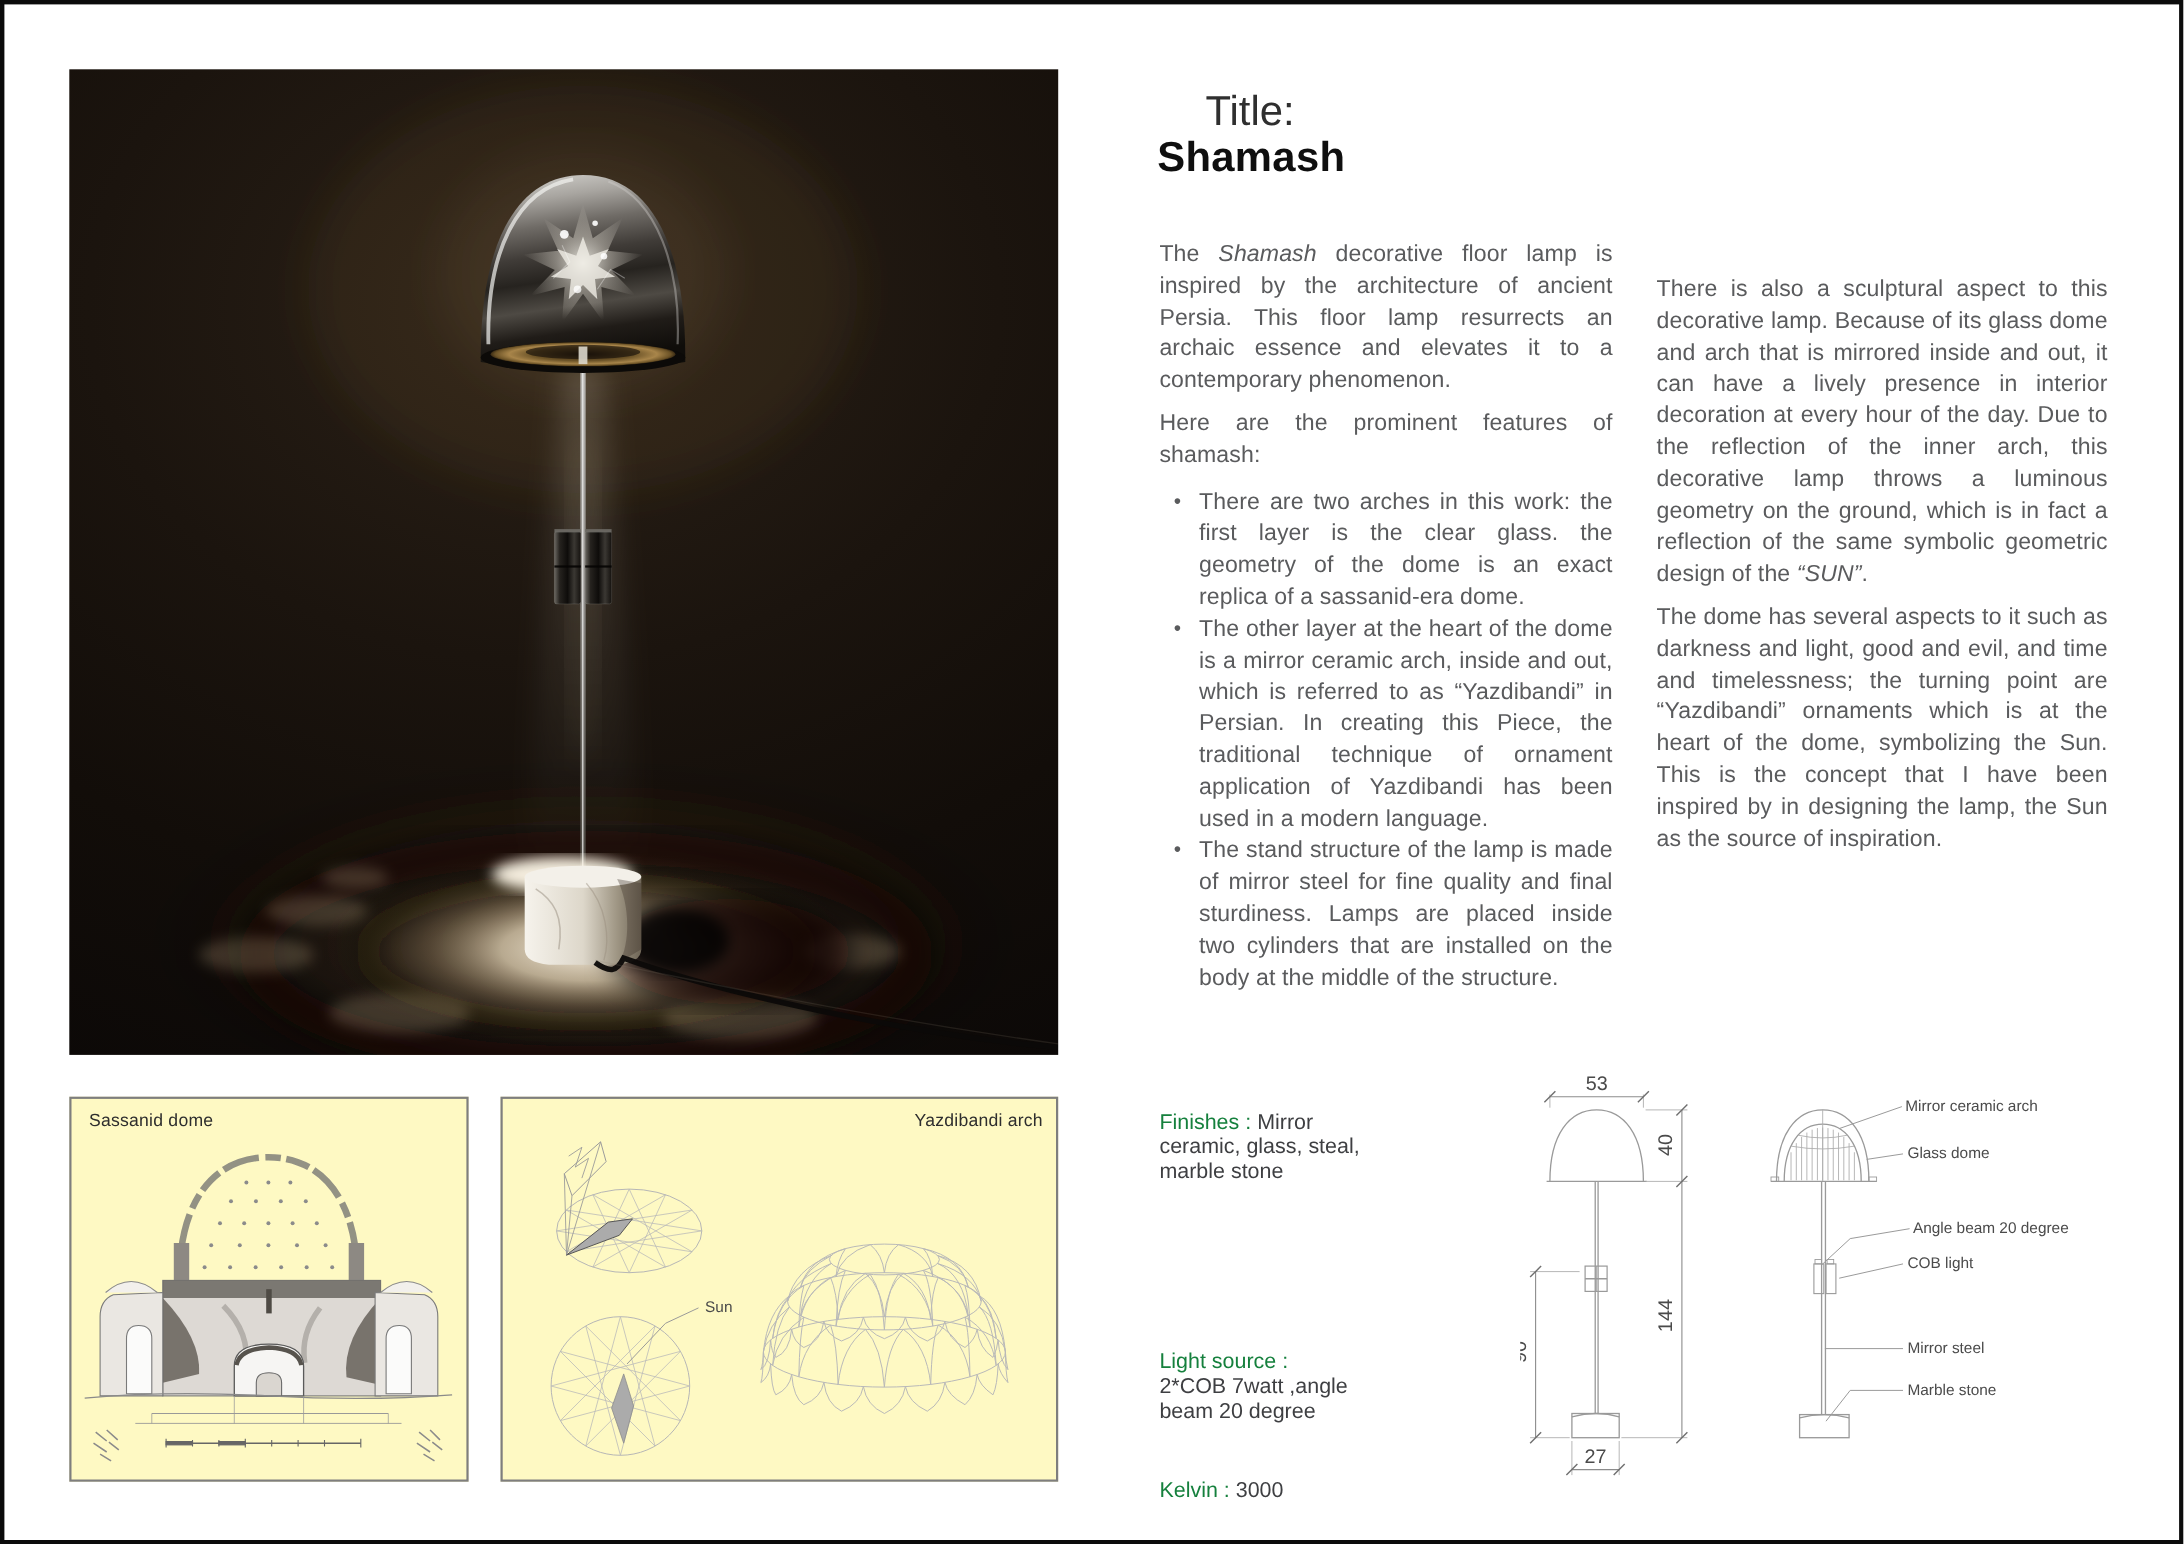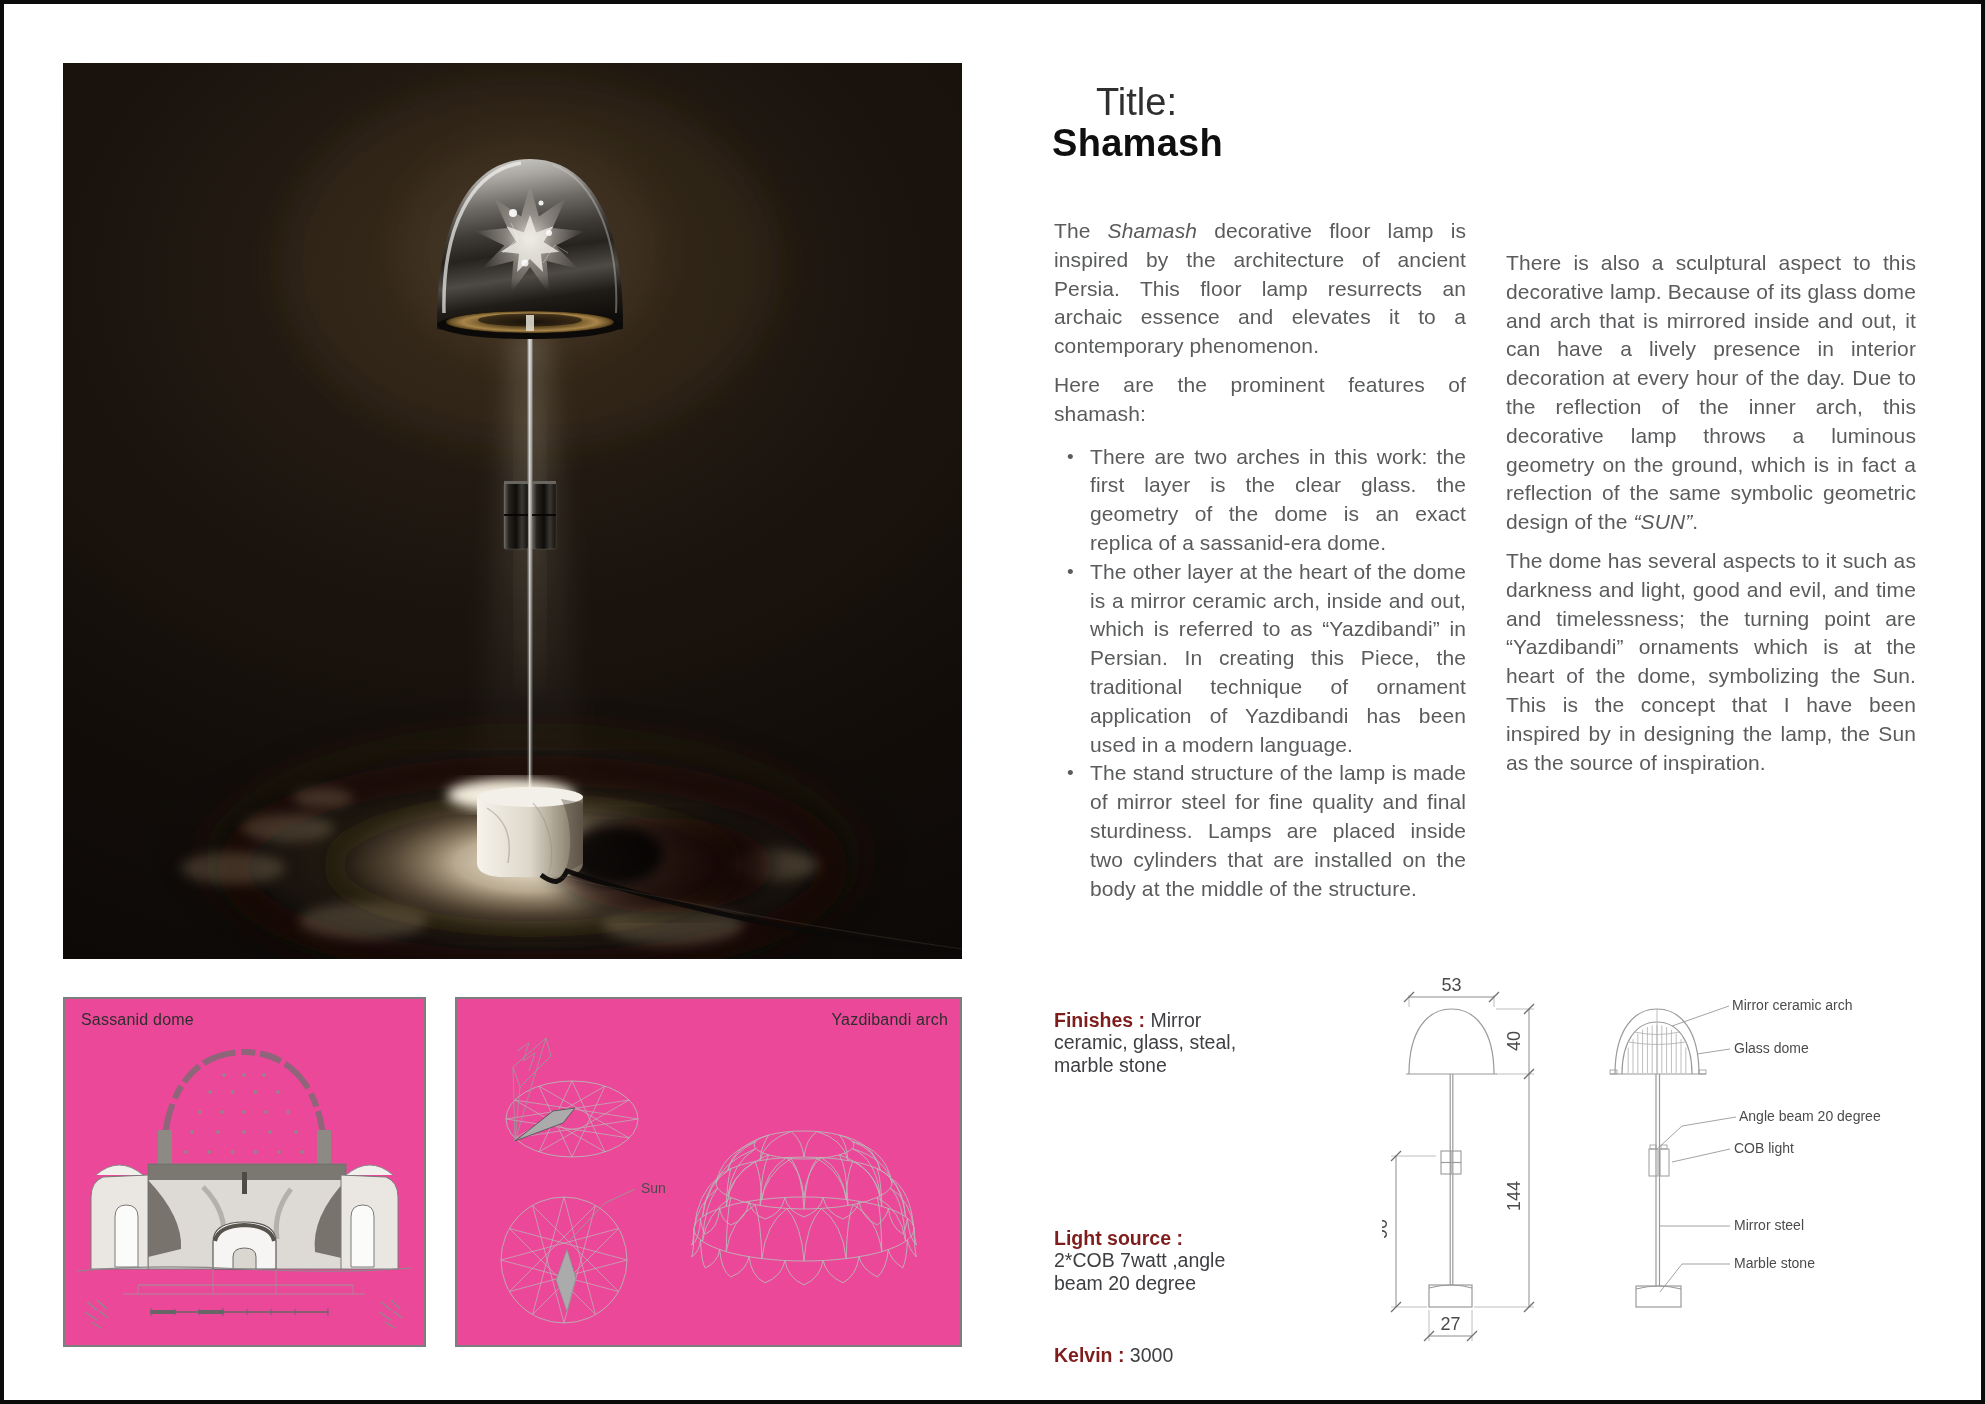--- a/index.html
+++ b/index.html
@@ -19,30 +19,30 @@
        text-align:justify;letter-spacing:.1px;}
   .col1{left:1050px;width:412px;}
   .col2{left:1502px;width:410px;margin-top:32px;}
   .col p{margin:0 0 10px 0;}
   .col .p3{margin-top:92px;}
   .col em{font-style:italic;}
   .bullets{list-style:none;margin:14px 0 0 0;padding:0;}
   .bullets li{position:relative;padding-left:36px;margin:0;}
   .bullets .dot{position:absolute;left:13px;top:0;font-size:19px;color:#5a5b5d;}
   
-  .fig{position:absolute;top:993px;height:350px;border:2px solid #7e7e7e;box-sizing:border-box;background:#ec4899;}
+  .fig{position:absolute;top:993px;height:350px;border:2px solid #7e7e7e;box-sizing:border-box;background:#fef9c3;}
   .fig1{left:59px;width:363px;}
   .fig2{left:451px;width:507px;}
   .fig-label{position:absolute;top:12px;font-size:16px;color:#2e2e2e;letter-spacing:.2px;}
   .fig1 .fig-label{left:16px;}
   .fig2 .fig-label{right:12px;}
   .fig svg{position:absolute;left:0;top:0;}
   
   .spec{position:absolute;font-size:19.5px;line-height:22.5px;color:#3e3f42;}
-  .spec b{color:#7f1d1d;font-weight:700;}
+  .spec b{color:#15803d;font-weight:400;}
   .spec .blk{display:block;}
   .spec-finishes{left:1050px;top:985px;width:192px;}
   .spec-light{left:1050px;top:1203px;width:205px;}
   .spec-kelvin{left:1050px;top:1320px;width:260px;}
   
   .tech{position:absolute;top:970px;}
   .tech1{left:1378px;}
   .tech2{left:1598px;}
   .dline{stroke:#9a9a9a;stroke-width:1.2;fill:none;}
   .dthin{stroke:#adadad;stroke-width:.8;fill:none;}

